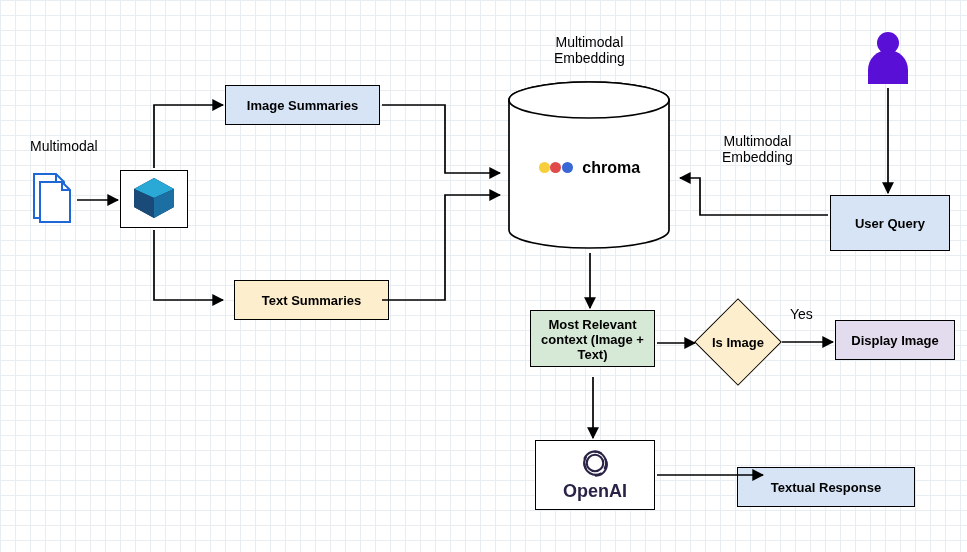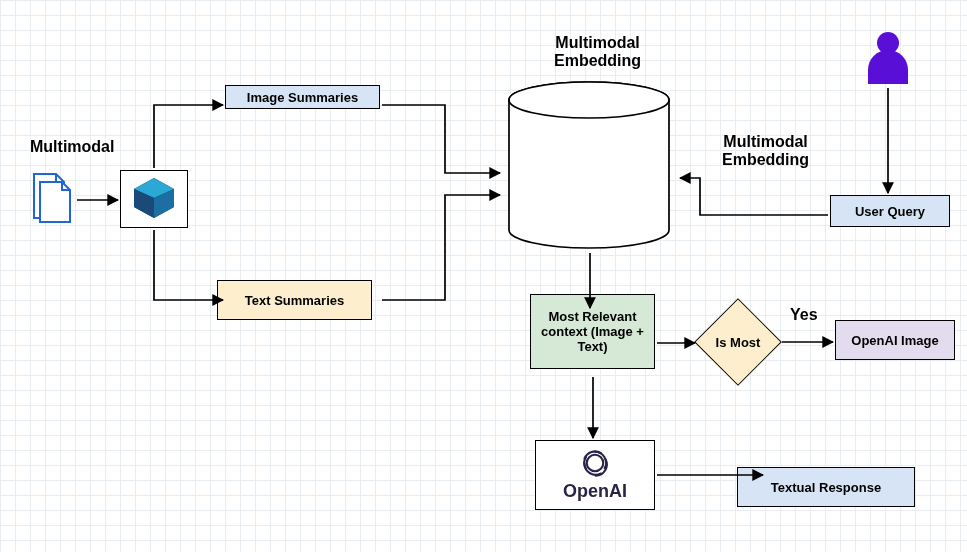--- a/index.html
+++ b/index.html
@@ -29,22 +29,22 @@
     font-weight: bold;
     font-size: 13px;
     background: #fff;
   }
   .blue  { background: #d6e4f5; }
   .yellow{ background: #fdeecd; }
   .green { background: #d6e9d6; }
   .purple{ background: #e3dcee; }
   .label {
     position: absolute;
-    font-weight: bold;
-    font-size: 16px;
+    font-weight: normal;
+    font-size: 14px;
     text-align: center;
     white-space: pre;
   }
   svg.overlay {
     position: absolute;
     top: 0; left: 0;
     width: 967px; height: 552px;
     pointer-events: none;
   }
   .diamond {
@@ -87,66 +87,74 @@
   <span>
     <svg width="50" height="48" viewBox="0 0 50 48">
       <polygon points="25,4 45,15 45,33 25,44 5,33 5,15" fill="#0e2a4a"></polygon>
       <polygon points="25,4 45,15 25,24 5,15" fill="#2aa8d6"></polygon>
       <polygon points="25,24 45,15 45,33 25,44" fill="#1c6fa2"></polygon>
       <polygon points="25,24 5,15 5,33 25,44" fill="#1a4a78"></polygon>
     </svg>
   </span>
 </div>
 
-<div class="node blue" style="left:225px; top:85px; width:155px; height:24px;">
+<div class="node blue" style="left:225px; top:85px; width:155px; height:40px;">
   <span>Image Summaries</span>
 </div>
 
-<div class="node yellow" style="left:217px; top:280px; width:155px; height:40px;justify-content:center;">
+<div class="node yellow" style="left:234px; top:280px; width:155px; height:40px;justify-content:center;">
   <span>Text Summaries</span>
 </div>
 
 <span class="label" style="left:554px; top:34px; text-align:center;">Multimodal
 Embedding</span>
 
 <div style="position:absolute; left:502px; top:80px; width:175px; height:175px;">
   <svg width="175" height="175">
     <ellipse cx="87" cy="20" rx="80" ry="18" fill="#fff" stroke="#000" stroke-width="1.7"></ellipse>
     <path d="M7 20 v130 a80 18 0 0 0 160 0 V20" fill="#fff" stroke="#000" stroke-width="1.7"></path>
     <ellipse cx="87" cy="20" rx="80" ry="18" fill="#fff" stroke="#000" stroke-width="1.7"></ellipse>
   </svg>
+  <div style="position:absolute; top:78px; left:0; width:175px; text-align:center; font-weight:bold; font-size:16px;">
+    <span>
+      <span class="chroma-dot" style="background:#f7cf3b;"></span>
+      <span class="chroma-dot" style="background:#e24a4a;"></span>
+      <span class="chroma-dot" style="background:#3a67d6; margin-right:5px;"></span>
+    </span>
+    <span style="vertical-align:middle;">chroma</span>
+  </div>
 </div>
 
 <span class="label" style="left:722px; top:133px; text-align:center;">Multimodal
 Embedding</span>
 
 <div style="position:absolute; left:862px; top:28px;">
   <svg width="52" height="58">
     <circle cx="26" cy="15" r="11" fill="#5a0fd6"></circle>
     <path d="M6 56 v-14 a20 20 0 0 1 40 0 v14 z" fill="#5a0fd6"></path>
   </svg>
 </div>
 
-<div class="node blue" style="left:830px; top:195px; width:120px; height:32px;text-align:right;">
+<div class="node blue" style="left:830px; top:195px; width:120px; height:56px;text-align:right;">
   <span>User Query</span>
 </div>
 
-<div class="node green" style="left:530px; top:294px; width:125px; height:75px;">
+<div class="node green" style="left:530px; top:310px; width:125px; height:57px;align-items:flex-end;">
   <span>Most Relevant context (Image + Text)</span>
 </div>
 
 <div class="diamond" style="left:693px; top:312px; width:90px; height:60px;">
   <div class="shape"></div>
-  <span class="dlabel">Is Most</span>
+  <span class="dlabel">Is Image</span>
 </div>
 
 <span class="label" style="left:790px; top:306px;text-align:right;">Yes</span>
 
 <div class="node purple" style="left:835px; top:320px; width:120px; height:40px;">
-  <span>OpenAI Image</span>
+  <span>Display Image</span>
 </div>
 
 <div class="node" style="left:535px; top:440px; width:120px; height:70px; background:#fff; flex-direction:column; padding:2px;">
   <span>
     <svg width="30" height="30" viewBox="0 0 40 40">
       <g fill="none" stroke="#2b2346" stroke-width="2.8" stroke-linecap="round">
         <circle cx="20" cy="20" r="11"></circle>
         <path d="M20 5 a15 15 0 0 1 13 22"></path>
         <path d="M34 15 a15 15 0 0 1 -13 22"></path>
         <path d="M28 34 a15 15 0 0 1 -22 -13"></path>

